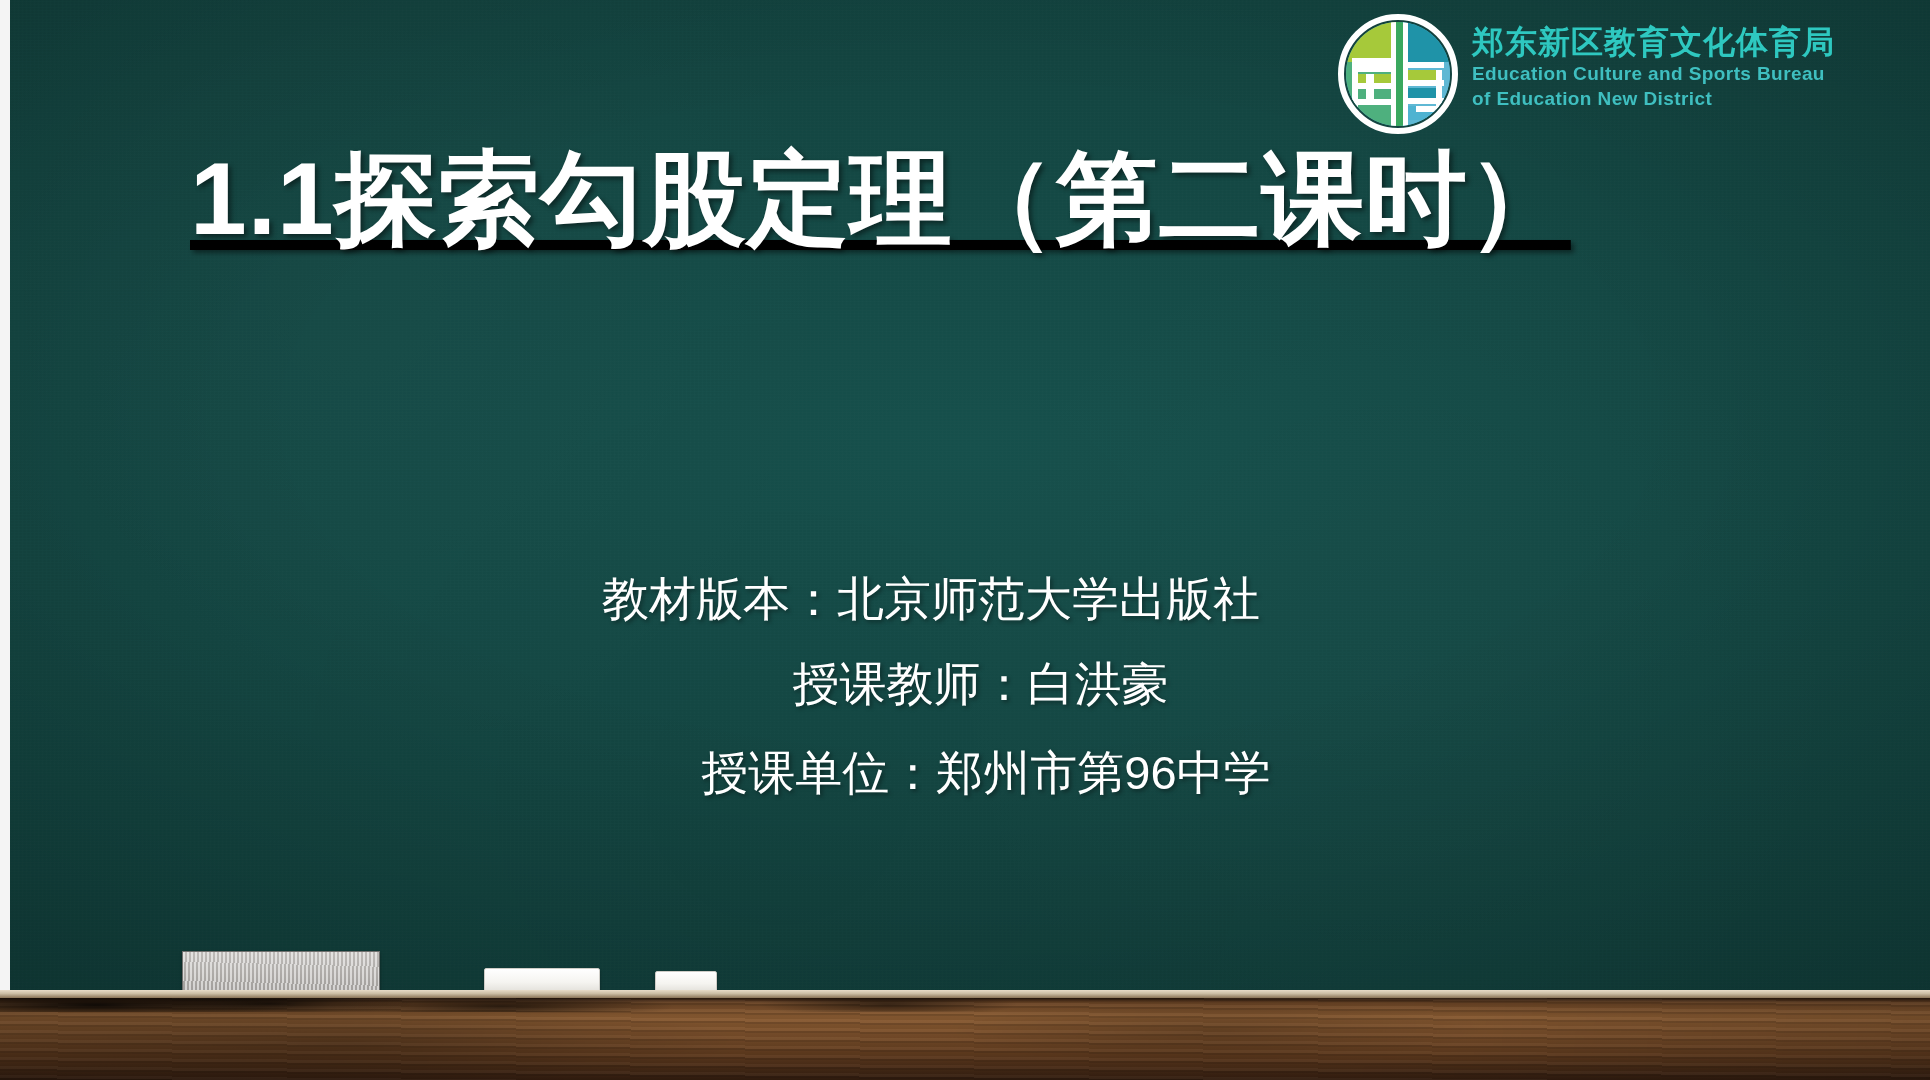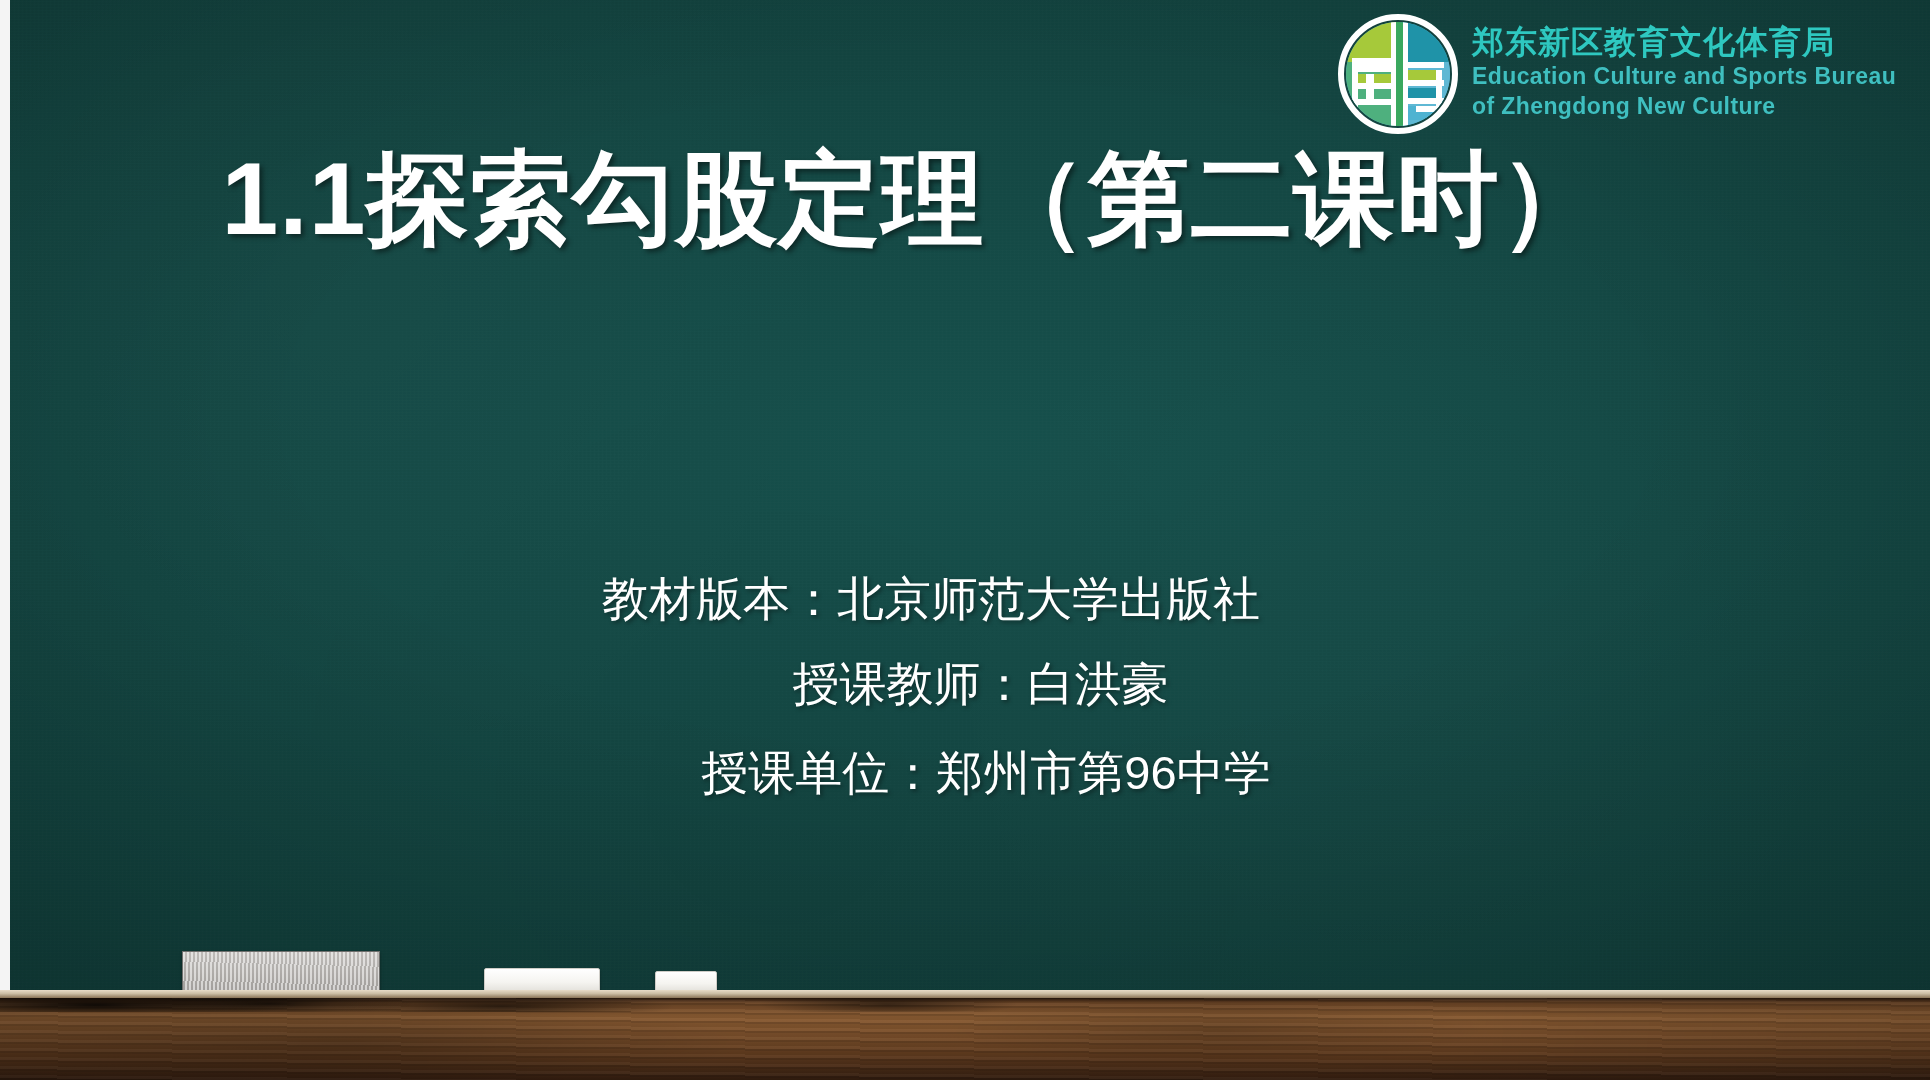--- a/index.html
+++ b/index.html
@@ -81,36 +81,36 @@
   }
   .logo-title-cn {
     font-size: 32px;
     font-weight: bold;
     letter-spacing: 1px;
     color: #2ec8c0;
     line-height: 1.05;
     white-space: nowrap;
   }
   .logo-sub-en {
-    font-size: 23px;
+    font-size: 19px;
     font-weight: bold;
     letter-spacing: 0.4px;
     color: #3fbfc0;
     line-height: 1.22;
     white-space: nowrap;
     margin-top: 2px;
   }
 
   
   .title-wrap {
     position: absolute;
     left: 10px;
     top: 140px;
     width: 1804px;
-    text-align: center;
+    text-decoration: underline;
   }
   .main-title {
     color: #ffffff;
     font-size: 102px;
     font-weight: bold;
     line-height: 1.16;
     letter-spacing: 1px;
     text-shadow: 3px 3px 5px rgba(0,0,0,0.45);
     padding: 0 180px;
   }
@@ -253,21 +253,21 @@
         <rect x="58" y="8" width="7" height="104" fill="#3aa85f"></rect>
         <rect x="65" y="8" width="5" height="104" fill="#ffffff"></rect>
 
         <rect x="28" y="60" width="8" height="28" fill="#ffffff"></rect>
         <rect x="78" y="92" width="24" height="6" fill="#ffffff"></rect>
       </g>
     </svg>
     <div class="logo-text">
       <div class="logo-title-cn">郑东新区教育文化体育局</div>
       <div class="logo-sub-en">Education Culture and Sports Bureau</div>
-      <div class="logo-sub-en">of Zhengdong New Culture</div>
+      <div class="logo-sub-en">of Education New District</div>
     </div>
   </div>
 
   <div class="title-wrap">
     <div class="main-title">1.1探索勾股定理（第二课时）</div>
   </div>
 
   <div class="meta-wrap">
     <div class="meta-line l1">教材版本：北京师范大学出版社</div>
     <div class="meta-line l2">授课教师：白洪豪</div>

